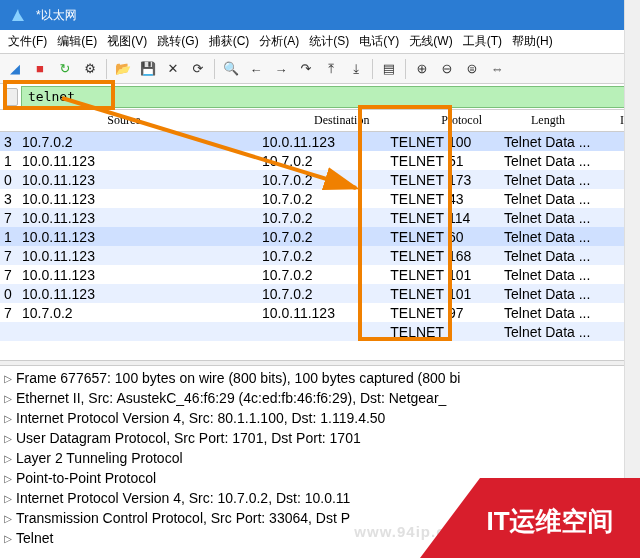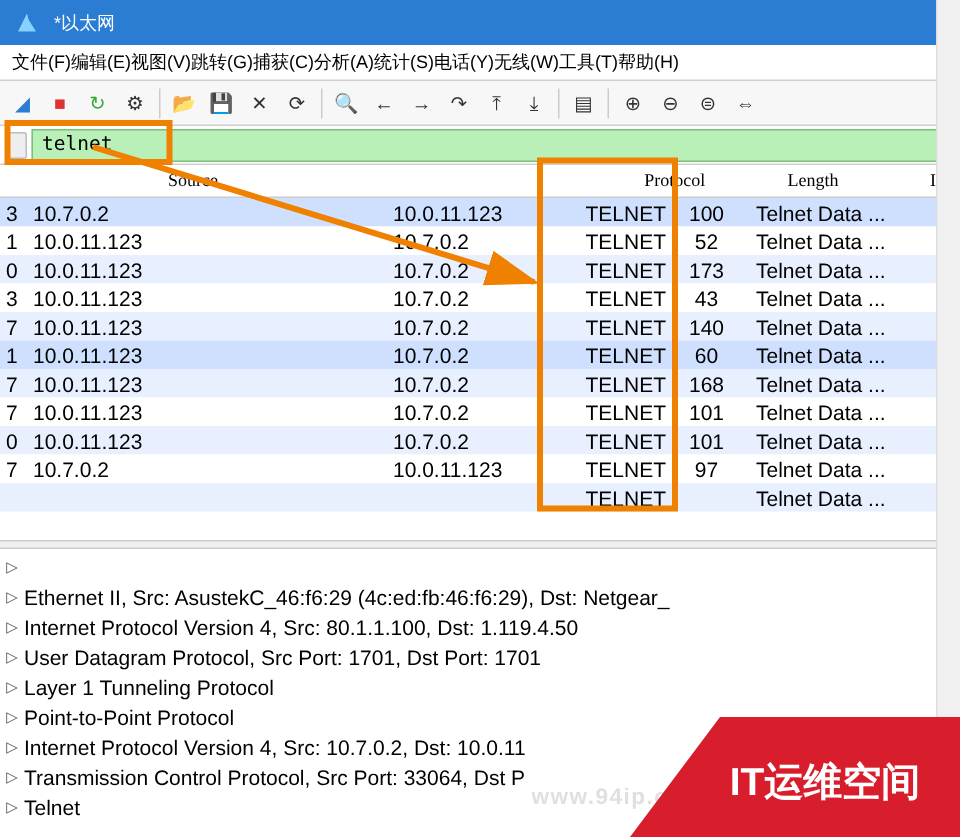--- a/index.html
+++ b/index.html
@@ -1,35 +1,35 @@
 <!DOCTYPE html>
 <html><head>
 <meta charset="utf-8">
 <style>
   * { box-sizing: border-box; margin: 0; padding: 0; font-family: "Microsoft YaHei", Arial, sans-serif; }
   body { width: 640px; height: 558px; overflow: hidden; background: #fff; position: relative; }
   .titlebar { height: 30px; background: #2b7cd3; color: #fff; display: flex; align-items: center; font-size: 12px; }
   .titlebar .icon { width: 24px; height: 24px; margin: 0 6px; display:flex; align-items:center; justify-content:center; }
   .titlebar .title { flex: 1; }
-  .menubar { height: 24px; background: #fff; display: flex; align-items: center; font-size: 12px; gap: 0; padding: 0 8px; border-bottom: 1px solid #d0d0d0;}
+  .menubar { height: 24px; background: #fff; display: flex; align-items: center; font-size: 12px; gap: 10px; padding: 0 8px; border-bottom: 1px solid #d0d0d0;}
   .menubar span { cursor: default; }
   .toolbar { height: 30px; background: #f7f7f7; display: flex; align-items: center; padding: 0 4px; gap: 3px; border-bottom: 1px solid #d0d0d0;}
   .tbtn { width:22px; height:22px; border:1px solid transparent; border-radius:2px; display:flex; align-items:center; justify-content:center; font-size:13px; color:#333; background:#f7f7f7;}
   .tsep { width:1px; height:20px; background:#ccc; margin:0 2px;}
   .filterbar { height: 26px; display:flex; align-items:center; padding:2px 4px; border-bottom:1px solid #d0d0d0; background:#fff;}
   .filter-chip { width:14px; height:18px; background:#eee; border:1px solid #bbb; border-radius:2px; margin-right:3px;}
   .filter-input { flex:1; height:22px; background:#b8f0b8; border:1px solid #7ac07a; font-size:13px; font-family: Consolas, monospace; padding:0 6px; color:#000;}
   .packet-list { height: 250px; overflow: hidden; font-family: Consolas, "Courier New", monospace; font-size: 14px; position:relative;}
   .headers { display:flex; height:22px; background:#fff; border-bottom:1px solid #ccc; align-items:center;}
   .headers div { font-size:12px; font-family:Liberation Serif, serif; padding-left:4px;margin-left:45px;}
   .col-num { width:18px;}
   .col-src { width:240px;}
   .col-dst { width:108px;}
   .col-proto { width:78px;text-align:right;}
-  .col-len { width:56px; text-align:center; padding-right:6px;}
+  .col-len { width:56px; text-align:left; padding-right:6px;}
   .col-info { flex:1;}
   .row { display:flex; height:19px; align-items:center;}
   .row.even { background:#fff;}
   .row.odd { background:#e8f0ff;}
   .row.sel { background:#cfe0ff;}
   .row div { padding-left:4px; white-space:nowrap; overflow:hidden;}
   .splitter { height:6px; background:#f0f0f0; border-top:1px solid #ccc; border-bottom:1px solid #ccc;}
   .details { height:186px; overflow:hidden; font-family: Consolas, "Courier New", monospace; font-size:14px; padding:2px 0;}
   .det-line { display:flex; align-items:center; height:20px; white-space:nowrap;}
   .det-caret { width:16px; text-align:center; color:#555; font-size:10px;}
@@ -93,39 +93,40 @@
 
 <div class="filterbar">
   <div class="filter-chip"></div>
   <input class="filter-input" value="telnet" style="">
 </div>
 
 <div class="packet-list">
   <div class="headers">
     <div class="col-num"></div>
     <div class="col-src">Source</div>
+    <div class="col-dst">Destination</div>
     <div class="col-proto">Protocol</div>
     <div class="col-len">Length</div>
     <div class="col-info">Info</div>
   </div>
   <div id="rows">
       <div class="row sel">
         <div class="col-num">3</div>
         <div class="col-src">10.7.0.2</div>
         <div class="col-dst">10.0.11.123</div>
         <div class="col-proto">TELNET</div>
         <div class="col-len">100</div>
         <div class="col-info">Telnet Data ...</div>
       </div>
       <div class="row even">
         <div class="col-num">1</div>
         <div class="col-src">10.0.11.123</div>
         <div class="col-dst">10.7.0.2</div>
         <div class="col-proto">TELNET</div>
-        <div class="col-len">52</div>
+        <div class="col-len">51</div>
         <div class="col-info">Telnet Data ...</div>
       </div>
       <div class="row odd">
         <div class="col-num">0</div>
         <div class="col-src">10.0.11.123</div>
         <div class="col-dst">10.7.0.2</div>
         <div class="col-proto">TELNET</div>
         <div class="col-len">173</div>
         <div class="col-info">Telnet Data ...</div>
       </div>
@@ -135,21 +136,21 @@
         <div class="col-dst">10.7.0.2</div>
         <div class="col-proto">TELNET</div>
         <div class="col-len">43</div>
         <div class="col-info">Telnet Data ...</div>
       </div>
       <div class="row odd">
         <div class="col-num">7</div>
         <div class="col-src">10.0.11.123</div>
         <div class="col-dst">10.7.0.2</div>
         <div class="col-proto">TELNET</div>
-        <div class="col-len">140</div>
+        <div class="col-len">114</div>
         <div class="col-info">Telnet Data ...</div>
       </div>
       <div class="row sel">
         <div class="col-num">1</div>
         <div class="col-src">10.0.11.123</div>
         <div class="col-dst">10.7.0.2</div>
         <div class="col-proto">TELNET</div>
         <div class="col-len">60</div>
         <div class="col-info">Telnet Data ...</div>
       </div>
@@ -196,36 +197,37 @@
     </div>
   <div class="scroll-stub" style="top:22px;bottom:0"></div>
 </div>
 
 <div class="splitter"></div>
 
 <div class="details">
   <div id="details">
       <div class="det-line">
         <span class="det-caret">▷</span>
+        <span>Frame 677657: 100 bytes on wire (800 bits), 100 bytes captured (800 bi</span>
       </div>
       <div class="det-line">
         <span class="det-caret">▷</span>
         <span>Ethernet II, Src: AsustekC_46:f6:29 (4c:ed:fb:46:f6:29), Dst: Netgear_</span>
       </div>
       <div class="det-line">
         <span class="det-caret">▷</span>
         <span>Internet Protocol Version 4, Src: 80.1.1.100, Dst: 1.119.4.50</span>
       </div>
       <div class="det-line">
         <span class="det-caret">▷</span>
         <span>User Datagram Protocol, Src Port: 1701, Dst Port: 1701</span>
       </div>
       <div class="det-line">
         <span class="det-caret">▷</span>
-        <span>Layer 1 Tunneling Protocol</span>
+        <span>Layer 2 Tunneling Protocol</span>
       </div>
       <div class="det-line">
         <span class="det-caret">▷</span>
         <span>Point-to-Point Protocol</span>
       </div>
       <div class="det-line">
         <span class="det-caret">▷</span>
         <span>Internet Protocol Version 4, Src: 10.7.0.2, Dst: 10.0.11</span>
       </div>
       <div class="det-line">

